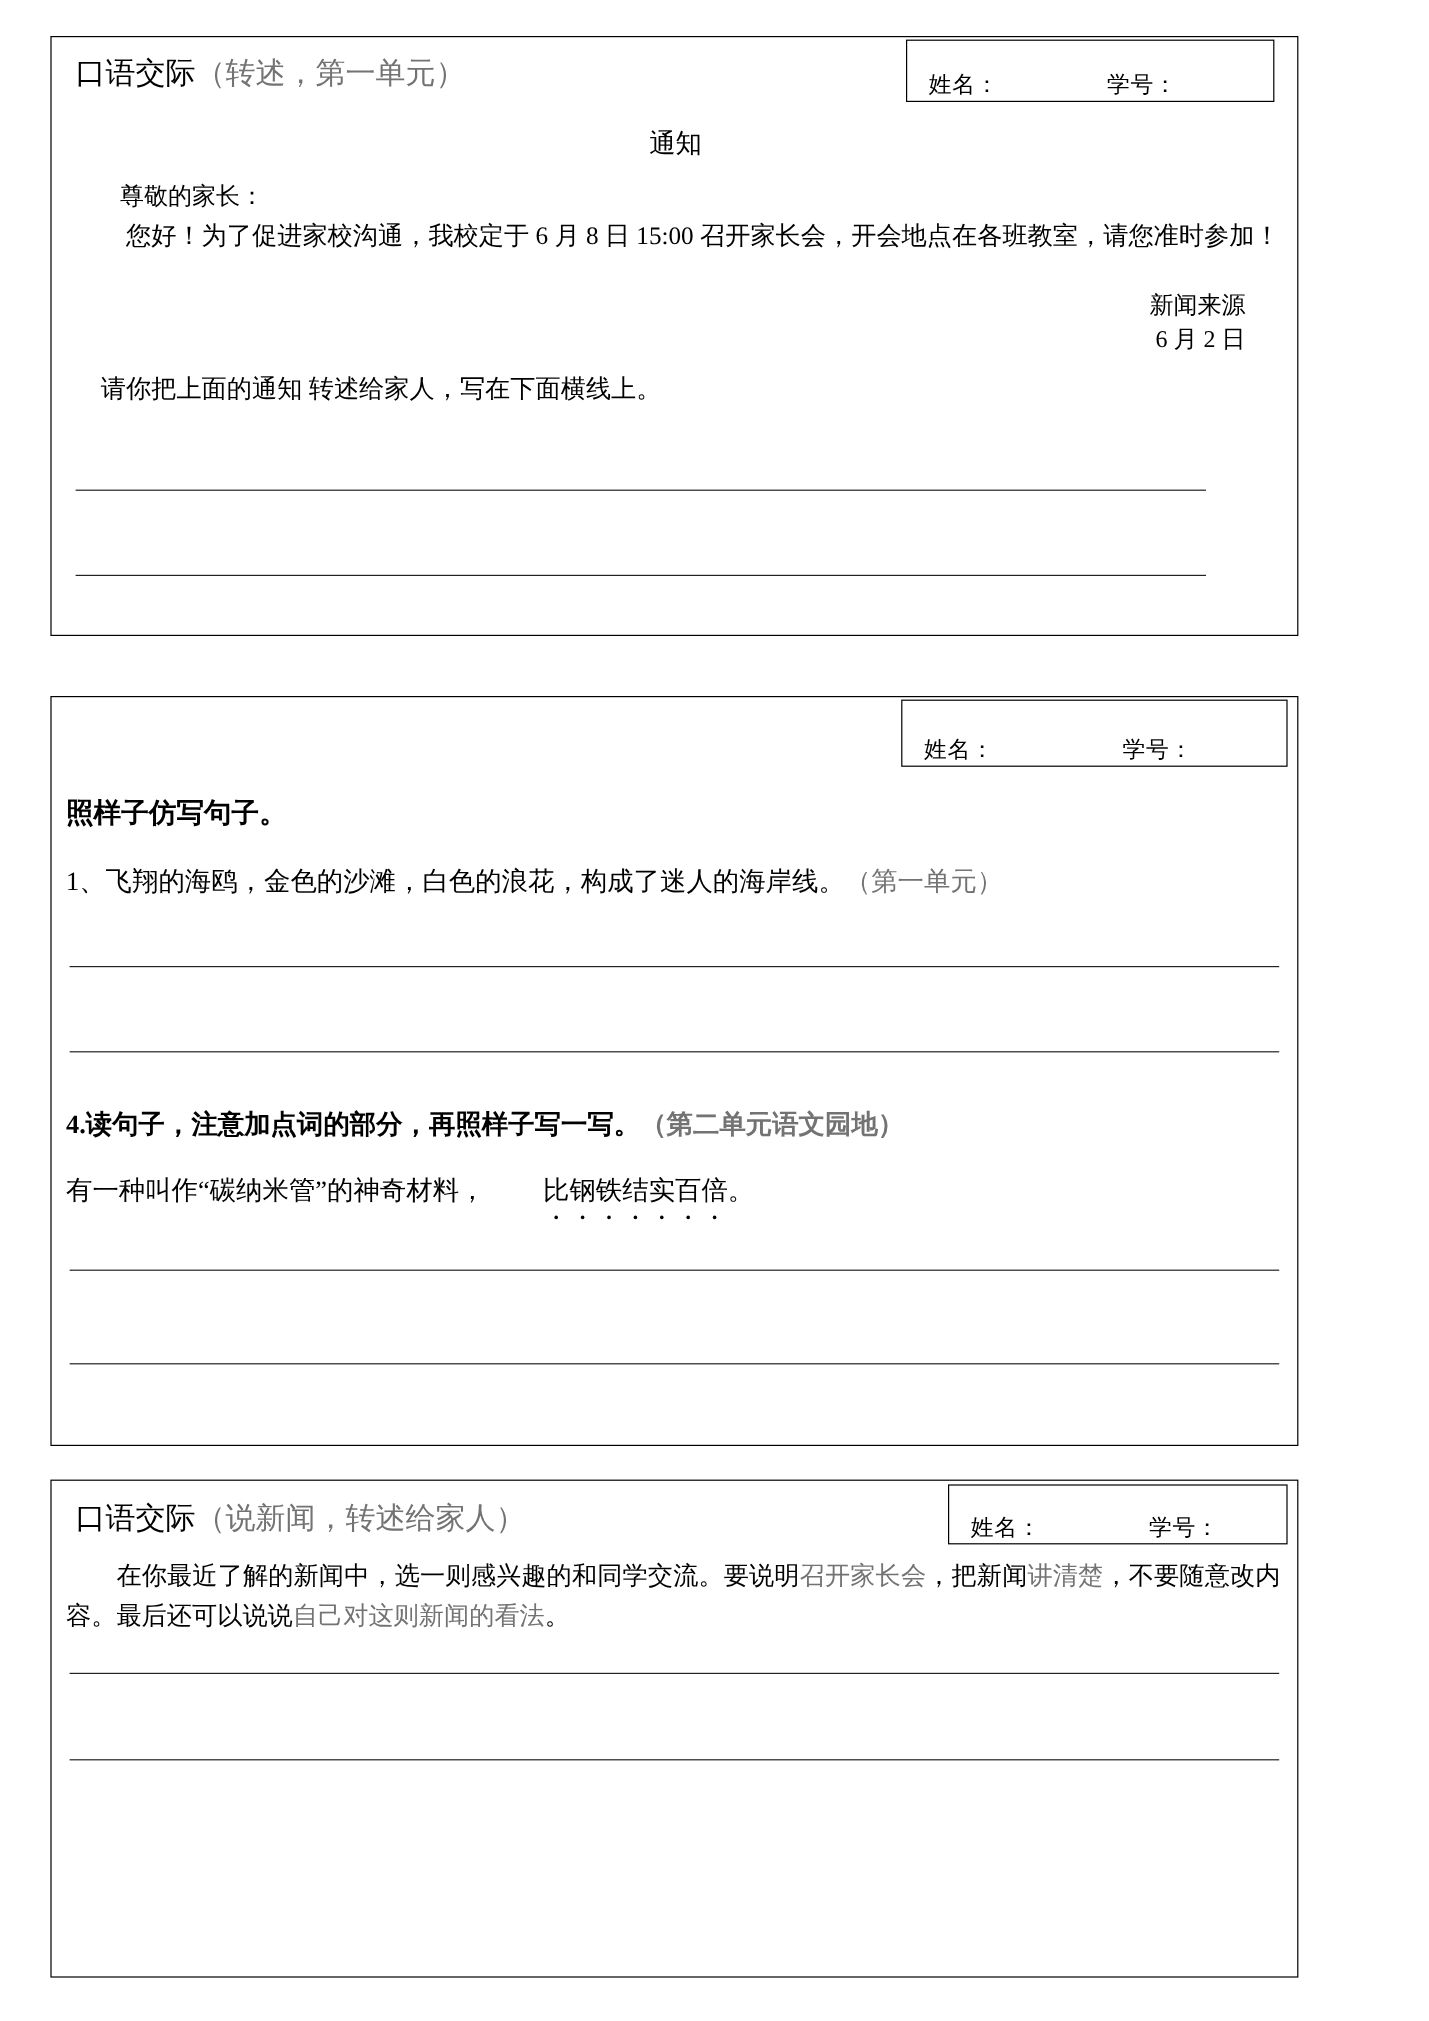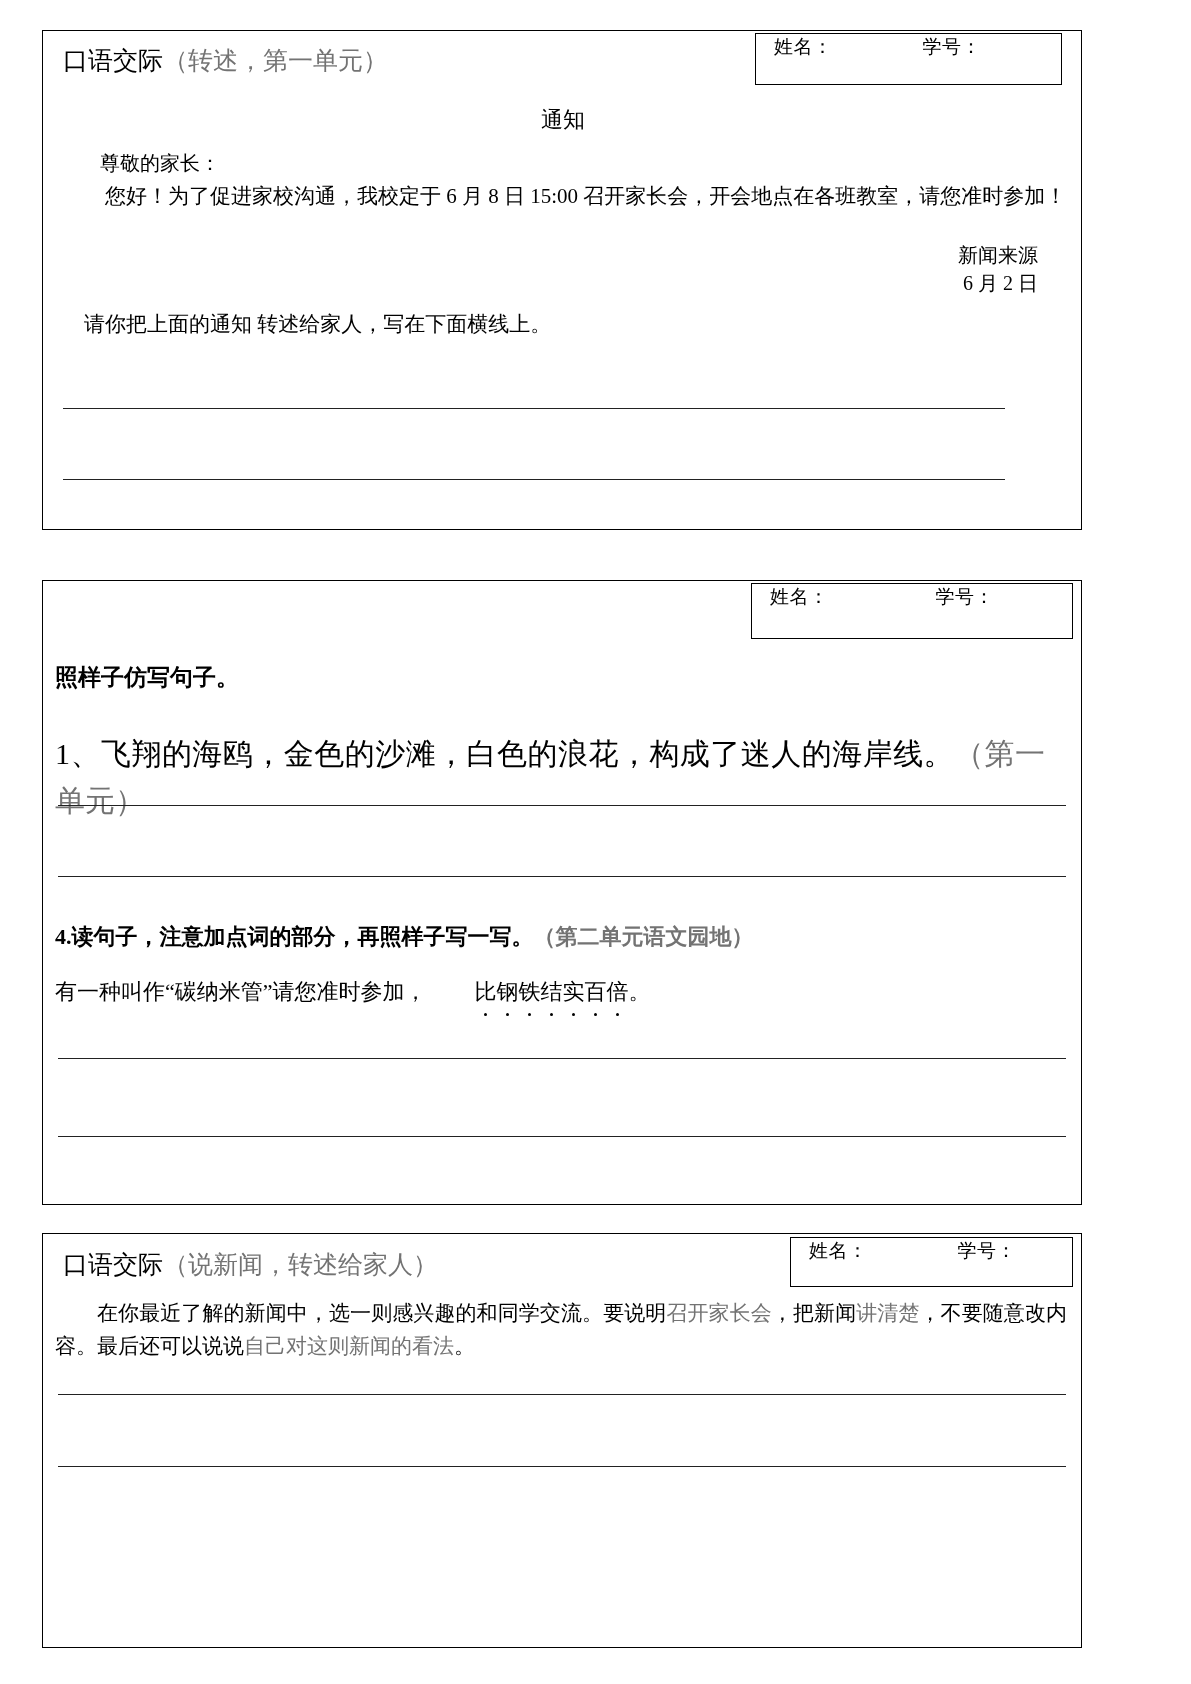--- a/index.html
+++ b/index.html
@@ -29,21 +29,21 @@
     box-sizing: border-box;
     background: #fff;
   }
 
   
   .namebox {
     position: absolute;
     border: 1.5px solid #000;
     box-sizing: border-box;
     display: flex;
-    align-items: flex-start;
+    align-items: flex-end;
     padding: 0 18px;
     font-size: 19px;
     letter-spacing: 0.5px;
     gap: 20px;
   }
   .namebox .nb-name { margin-right: 150px; }
 
   
   .title {
     font-size: 25px;
@@ -134,33 +134,33 @@
   <div class="card" style="left:42px; top:580px; width:1040px; height:625px;"></div>
 
   <div class="namebox" style="left:751px; top:583px; width:322px; height:56px;">
     <span>姓名：</span>
     <span style="flex:1 1 auto;"></span>
     <span style="margin-right:60px;">学号：</span>
   </div>
 
   <div class="hei" style="position:absolute; left:55px; top:662px; font-size:23px;">照样子仿写句子。</div>
 
-  <div class="body-text" style="position:absolute; left:55px; top:718px; width:990px; font-size:30px;margin-top:13px;">
+  <div class="body-text" style="position:absolute; left:55px; top:718px; width:990px; font-size:22px;">
     <span>1、</span><span>飞翔的海鸥，金色的沙滩，白色的浪花，构成了迷人的海岸线。</span><span class="red">（第一单元）</span>
   </div>
 
   <div class="rule" style="left:58px; top:805px; width:1008px;"></div>
   <div class="rule" style="left:58px; top:876px; width:1008px;"></div>
 
   <div style="position:absolute; left:55px; top:922px; font-size:22px;">
     <span class="hei">4.读句子，注意加点词的部分，再照样子写一写。</span><span class="red hei">（第二单元语文园地）</span>
   </div>
 
   <div class="body-text" style="position:absolute; left:55px; top:975px; width:990px; font-size:22px;">
-    <span>有一种叫作“碳纳米管”请您准时参加，</span><span class="dotted" id="dotted-phrase"><span>比</span><span>钢</span><span>铁</span><span>结</span><span>实</span><span>百</span><span>倍</span></span><span>。</span>
+    <span>有一种叫作“碳纳米管”的神奇材料，</span><span class="dotted" id="dotted-phrase"><span>比</span><span>钢</span><span>铁</span><span>结</span><span>实</span><span>百</span><span>倍</span></span><span>。</span>
   </div>
 
   <div class="rule" style="left:58px; top:1058px; width:1008px;"></div>
   <div class="rule" style="left:58px; top:1136px; width:1008px;"></div>
 
   <div class="card" style="left:42px; top:1233px; width:1040px; height:415px;"></div>
 
   <div class="namebox" style="left:790px; top:1237px; width:283px; height:50px;">
     <span>姓名：</span>
     <span style="flex:1 1 auto;"></span>

